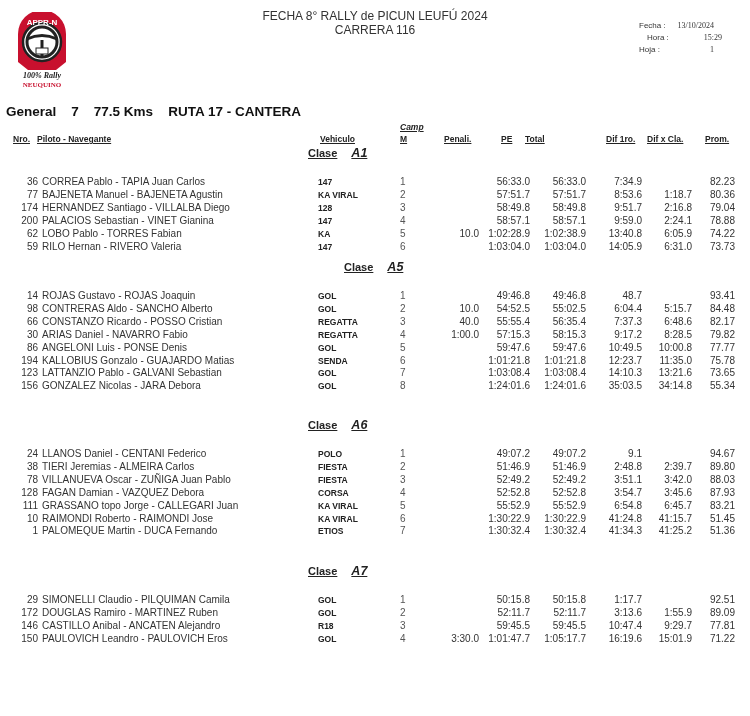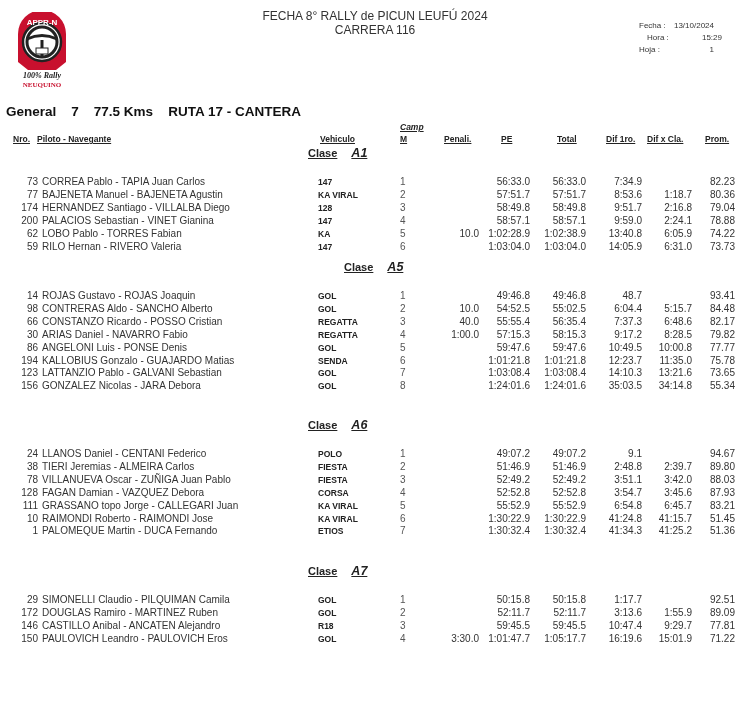--- a/index.html
+++ b/index.html
@@ -2,21 +2,21 @@
 <html><head>
 <meta charset="utf-8">
 <style>
   html, body { margin:0; padding:0; background:#ffffff; }
   body { width:750px; height:716px; position:relative; overflow:hidden;
          font-family:"Liberation Sans", sans-serif; color:#222; }
   .abs { position:absolute; }
   .logo { left:12px; top:12px; width:60px; height:78px; }
   .title { left:0; width:750px; text-align:center; font-size:12px; color:#333; }
   .meta { left:639px; font-size:8px; color:#333; width:75px; }
-  .meta .v { position:absolute; right:0; top:0; }
+  .meta .v { position:absolute; right:0; top:0;font-family:Liberation Serif, serif; }
   .route { left:6px; top:104px; font-size:13.5px; font-weight:bold; color:#111; white-space:pre; }
   .hdr { font-size:8.5px; font-weight:bold; text-decoration:underline; color:#222; }
   .clase { font-size:11px; font-weight:bold; color:#222; }
   .clase .lbl { text-decoration:underline; }
   .clase .cls { text-decoration:underline; font-style:italic; font-size:12.5px; margin-left:14px; }
   .row { position:absolute; left:0; width:750px; height:13px; font-size:10px; color:#333; }
   .row span { position:absolute; top:0; white-space:nowrap; }
   .c-nro { width:38px; text-align:right; left:0; }
   .c-name { left:42px; }
   .c-veh { left:318px; font-size:8.5px; font-weight:bold; color:#222; top:1px !important; }
@@ -62,29 +62,29 @@
 
 <div class="abs route"><span>General</span>    <span>7</span>    <span>77.5 Kms</span>    <span>RUTA 17 - CANTERA</span></div>
 
 <div class="abs hdr" style="left:13px;top:134px;">Nro.</div>
 <div class="abs hdr" style="left:37px;top:134px;">Piloto - Navegante</div>
 <div class="abs hdr" style="left:320px;top:134px;">Vehiculo</div>
 <div class="abs hdr" style="left:400px;top:122px;font-style:italic;">Camp</div>
 <div class="abs hdr" style="left:400px;top:134px;">M</div>
 <div class="abs hdr" style="left:444px;top:134px;">Penali.</div>
 <div class="abs hdr" style="left:501px;top:134px;">PE</div>
-<div class="abs hdr" style="left:557px;top:134px;">Total</div>
+<div class="abs hdr" style="left:525px;top:134px;">Total</div>
 <div class="abs hdr" style="left:606px;top:134px;">Dif 1ro.</div>
 <div class="abs hdr" style="left:647px;top:134px;">Dif x Cla.</div>
 <div class="abs hdr" style="left:705px;top:134px;">Prom.</div>
 
 <div id="sections">
     <div class="abs clase" style="left: 308px; top: 146px;"><span class="lbl">Clase</span><span class="cls">A1</span></div>
     <div class="row" style="top: 176px;">
-      <span class="c-nro">73</span>
+      <span class="c-nro">36</span>
       <span class="c-name">CORREA Pablo - TAPIA Juan Carlos</span>
       <span class="c-veh">147</span>
       <span class="c-camp">1</span>
       <span class="c-pen"></span>
       <span class="c-pe">56:33.0</span>
       <span class="c-tot">56:33.0</span>
       <span class="c-d1">7:34.9</span>
       <span class="c-dc"></span>
       <span class="c-prom">82.23</span>
     </div>

